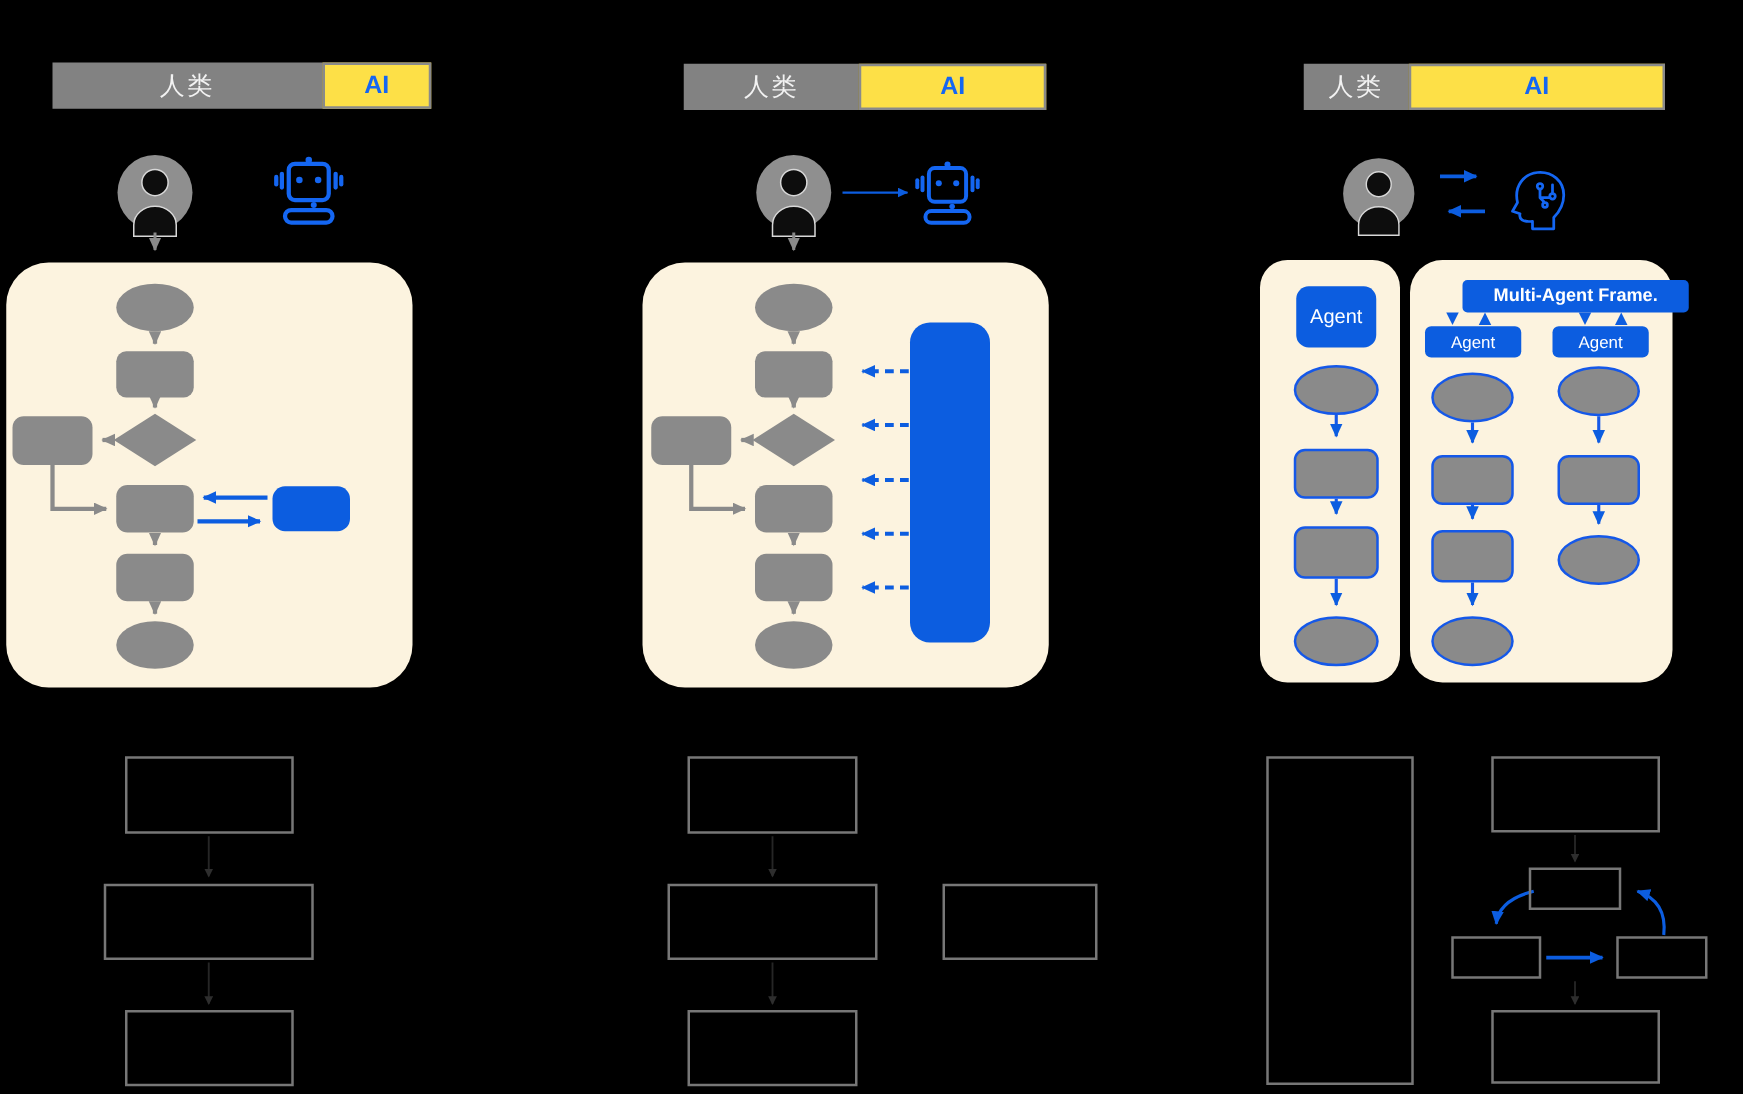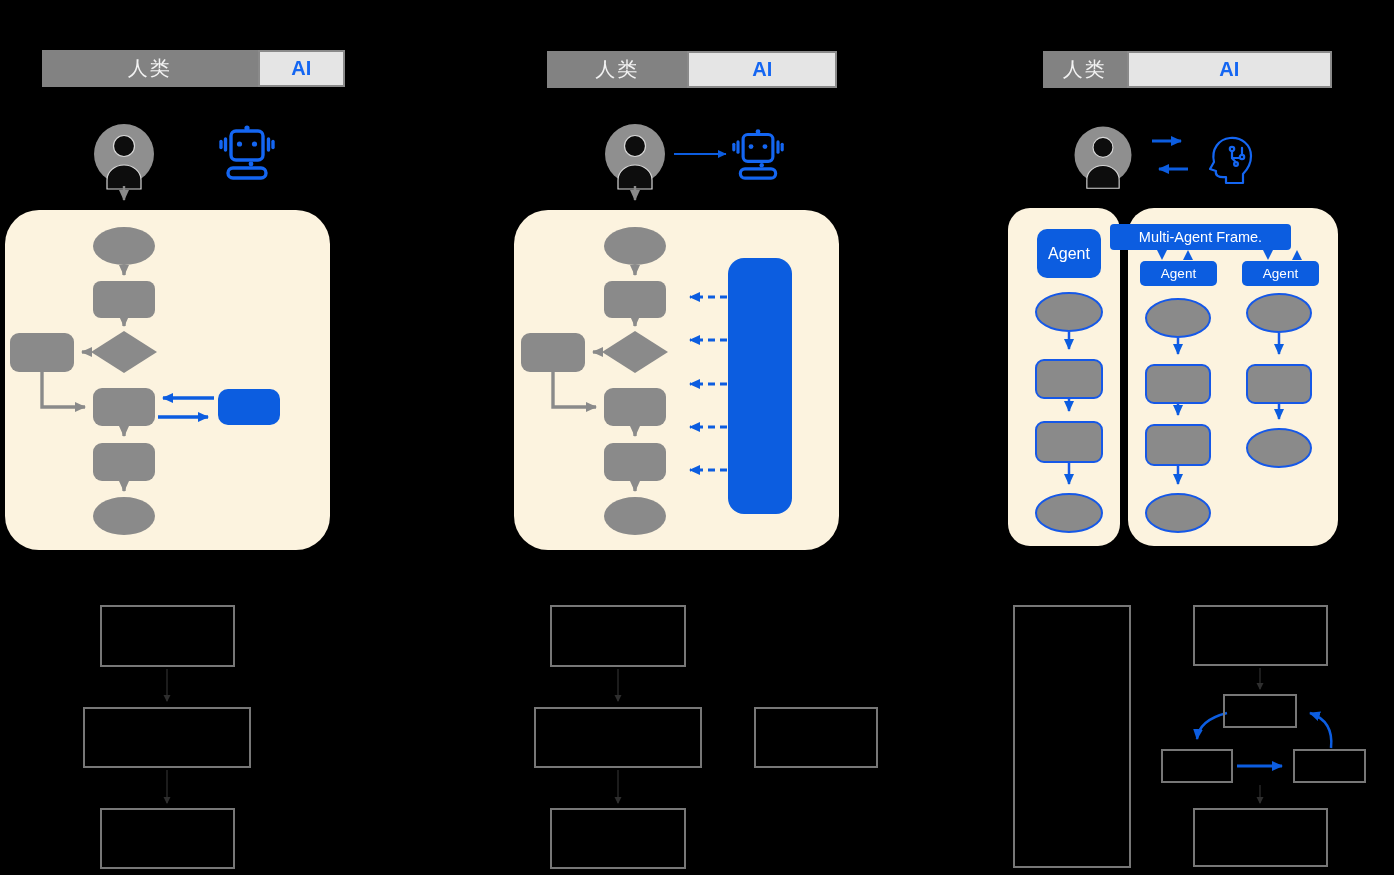--- a/index.html
+++ b/index.html
@@ -2,26 +2,26 @@
 <html><head>
 <meta charset="utf-8">
 <style>
   html,body{margin:0;padding:0;background:#000;}
   .canvas{position:relative;width:1394px;height:875px;background:#000;overflow:hidden;
           font-family:"Liberation Sans","DejaVu Sans",sans-serif;}
   .layer{position:absolute;left:0;top:0;}
   .header{position:absolute;display:flex;height:37px;box-sizing:border-box;}
   .h-human{background:#828282;color:#f2f2f2;display:flex;align-items:center;justify-content:center;
            font-size:20px;letter-spacing:2px;box-sizing:border-box;margin-left:42px;}
-  .h-ai{background:#e5e5e5;border:2px solid #8a8a8a;color:#1466f2;font-weight:bold;font-size:20px;
+  .h-ai{background:#fde047;border:2px solid #8a8a8a;color:#1466f2;font-weight:bold;font-size:20px;
         display:flex;align-items:center;justify-content:center;box-sizing:border-box;}
   .agent-lg{position:absolute;left:1037px;top:229px;width:64px;height:49px;background:#0c5de0;
             border-radius:10px;color:#fff;font-size:16px;display:flex;align-items:center;justify-content:center;}
-  .frame-bar{position:absolute;left:1110px;top:224px;width:181px;height:26px;background:#0c5de0;
-             border-radius:4px;color:#fff;font-size:14.5px;display:flex;align-items:center;justify-content:center;}
+  .frame-bar{position:absolute;left:1170px;top:224px;width:181px;height:26px;background:#0c5de0;
+             border-radius:4px;color:#fff;font-size:14.5px;display:flex;align-items:center;justify-content:center;font-weight:bold;}
   .agent-sm{position:absolute;width:77px;height:25px;background:#0c5de0;border-radius:5px;color:#fff;
             font-size:13.5px;display:flex;align-items:center;justify-content:center;top:261px;}
   .obox{position:absolute;border:2px solid #777;box-sizing:border-box;background:transparent;}
 </style>
 </head>
 <body>
 
 <div class="canvas">
 
 <svg class="layer" width="1394" height="875" viewBox="0 0 1394 875">

